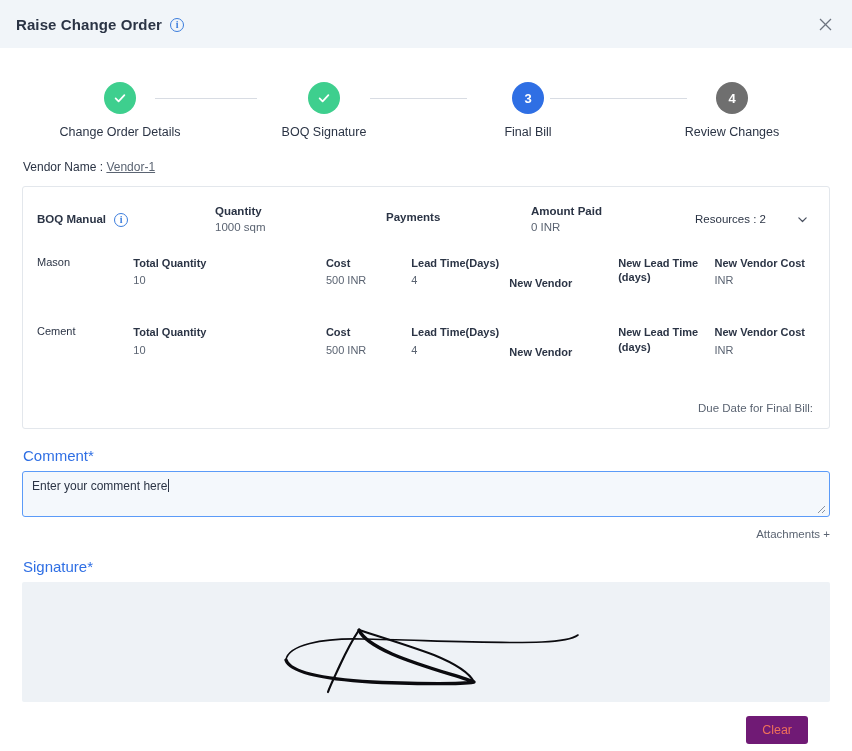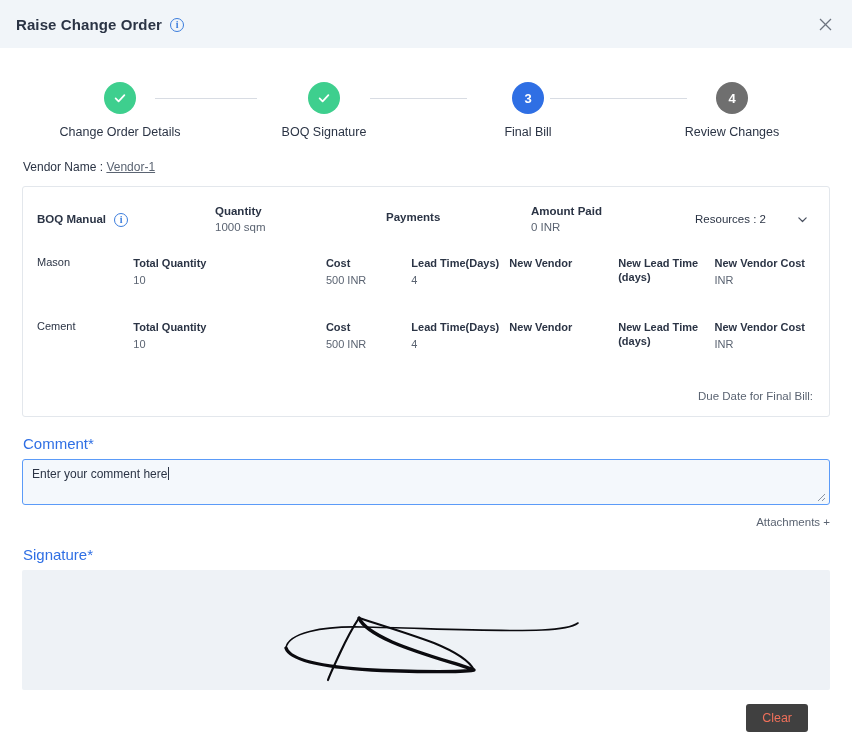--- a/index.html
+++ b/index.html
@@ -180,21 +180,21 @@
     color: #5b6472;
     display: block;
     font-weight: 400;
     line-height: 1.3;
     min-height: 14px;
   }
   .r-name { width: 115px; font-weight: 400; color: #2b3445; padding-top: 0; }
   .r-tq   { width: 230px; }
   .r-cost { width: 102px; }
   .r-lead { width: 117px; }
-  .r-nv   { width: 130px; }
+  .r-nv   { width: 130px; margin-top: 20px; }
   .r-nlt  { width: 115px; }
   .r-nvc  { width: 120px; }
 
   .due-date {
     text-align: right;
     font-size: 11.5px;
     color: #5b6472;
     padding: 16px 2px 4px 0;
   }
 
@@ -259,21 +259,21 @@
     overflow: hidden;
   }
   .sig-pad svg { position: absolute; inset: 0; width: 100%; height: 100%; }
 
   .clear-row {
     display: flex;
     justify-content: flex-end;
     padding: 14px 22px 0 0;
   }
   .clear-btn {
-    background: #404040;
+    background: #701a75;
     color: #f0705a;
     border: none;
     border-radius: 3px;
     font-size: 12.5px;
     padding: 7px 16px;
     font-family: "Liberation Sans", sans-serif;
     cursor: pointer;
   }
 
   

